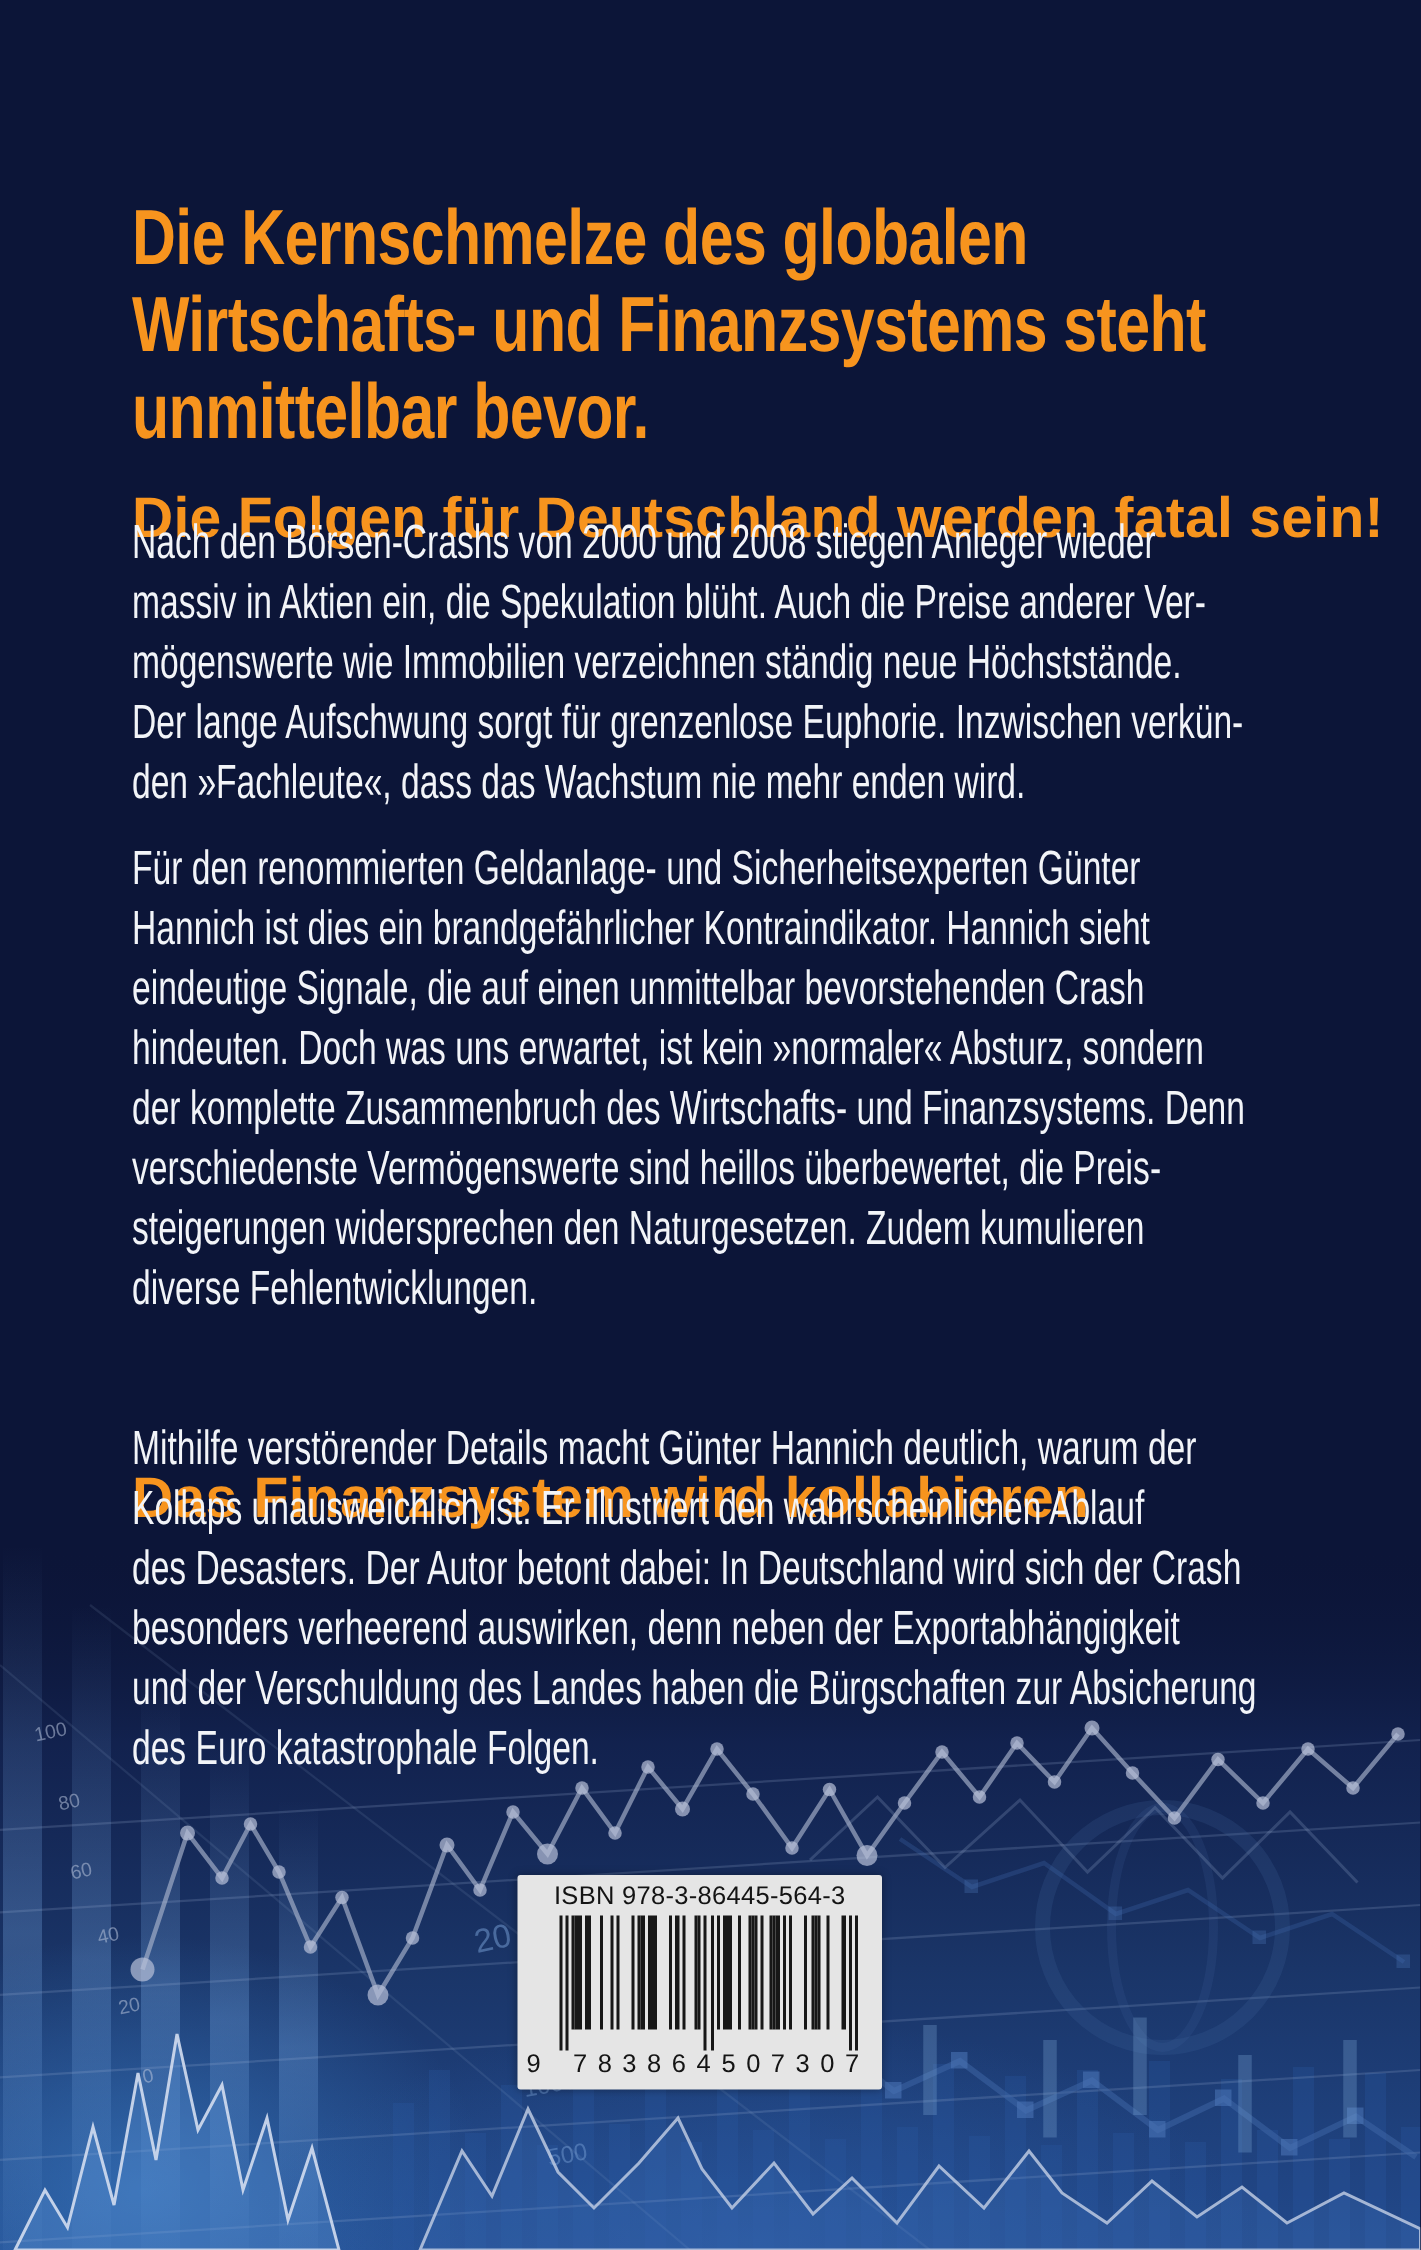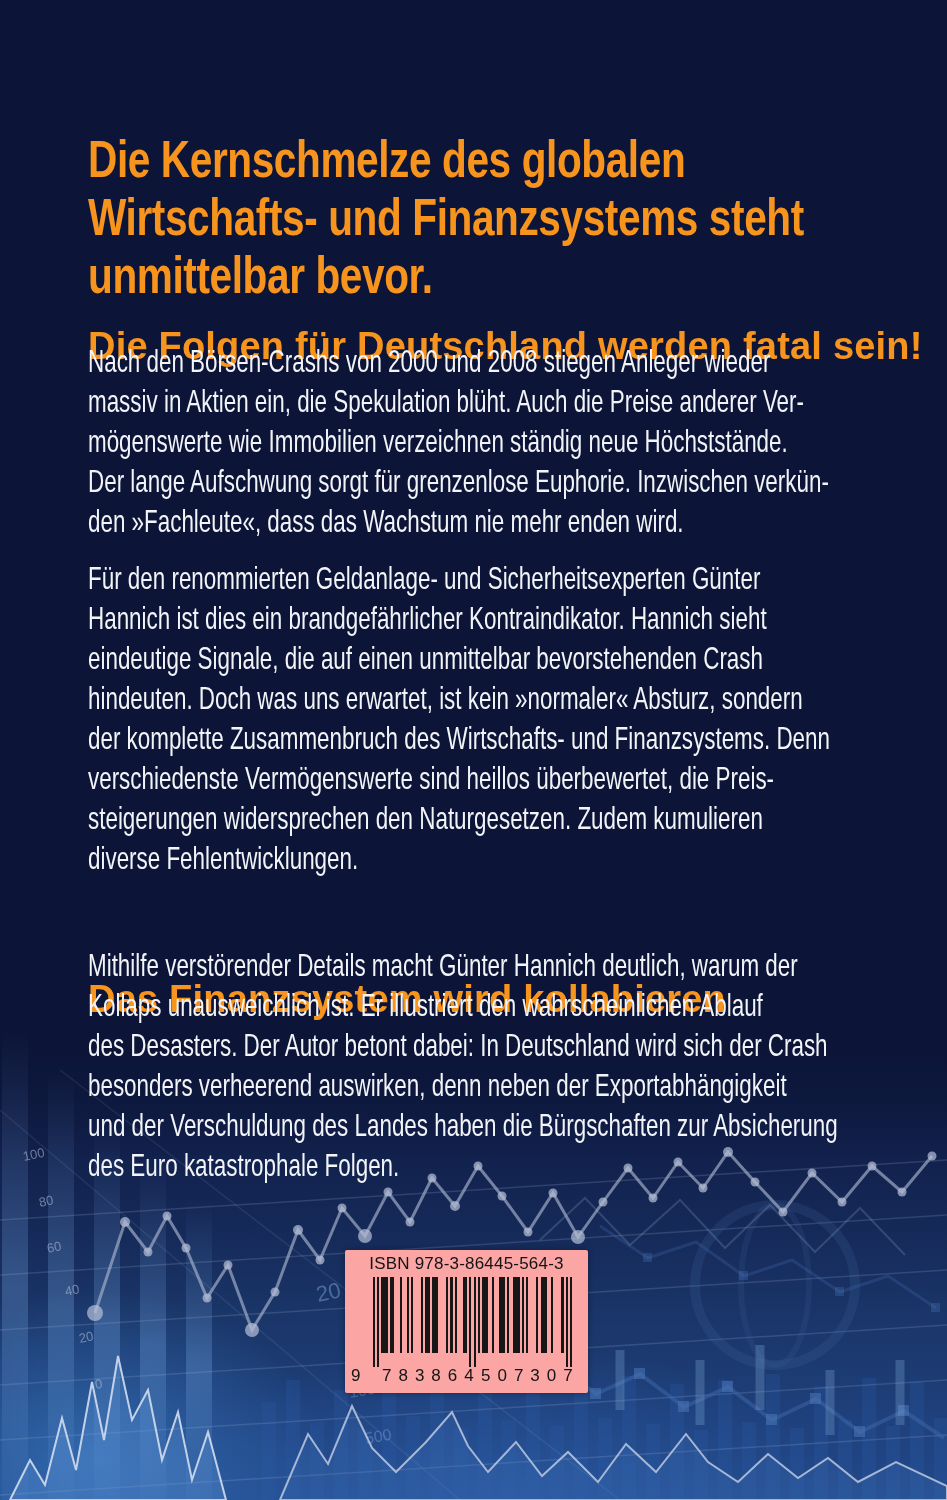--- a/index.html
+++ b/index.html
@@ -33,21 +33,21 @@
     font-size:32px;line-height:40px;font-weight:normal;
     color:var(--text);white-space:pre-line;
     transform:scaleX(.70);transform-origin:0 0;
   }
   .p1{top:341px;}
   .p2{top:558px;}
   .p3{top:945px;}
 
   .barcode{
     position:absolute;left:345px;top:1250px;width:243px;height:143px;
-    background:#fca5a5;border-radius:2px;box-shadow:0 0 6px rgba(0,0,0,.35);
+    background:#e5e5e5;border-radius:2px;box-shadow:0 0 6px rgba(0,0,0,.35);
   }
   .bc-label{
     position:absolute;top:4px;left:0;right:0;text-align:center;
     font-size:17px;letter-spacing:.2px;color:#141414;
   }
   .bc-bars{position:absolute;left:28px;top:27px;height:92px;display:flex;align-items:flex-start;}
   .bc{width:2.1px;height:76px;}
   .bc.on{background:#171717;}
   .bc.tall{height:90px;}
   .bc-digit{position:absolute;bottom:7px;font-size:17px;color:#141414;}

